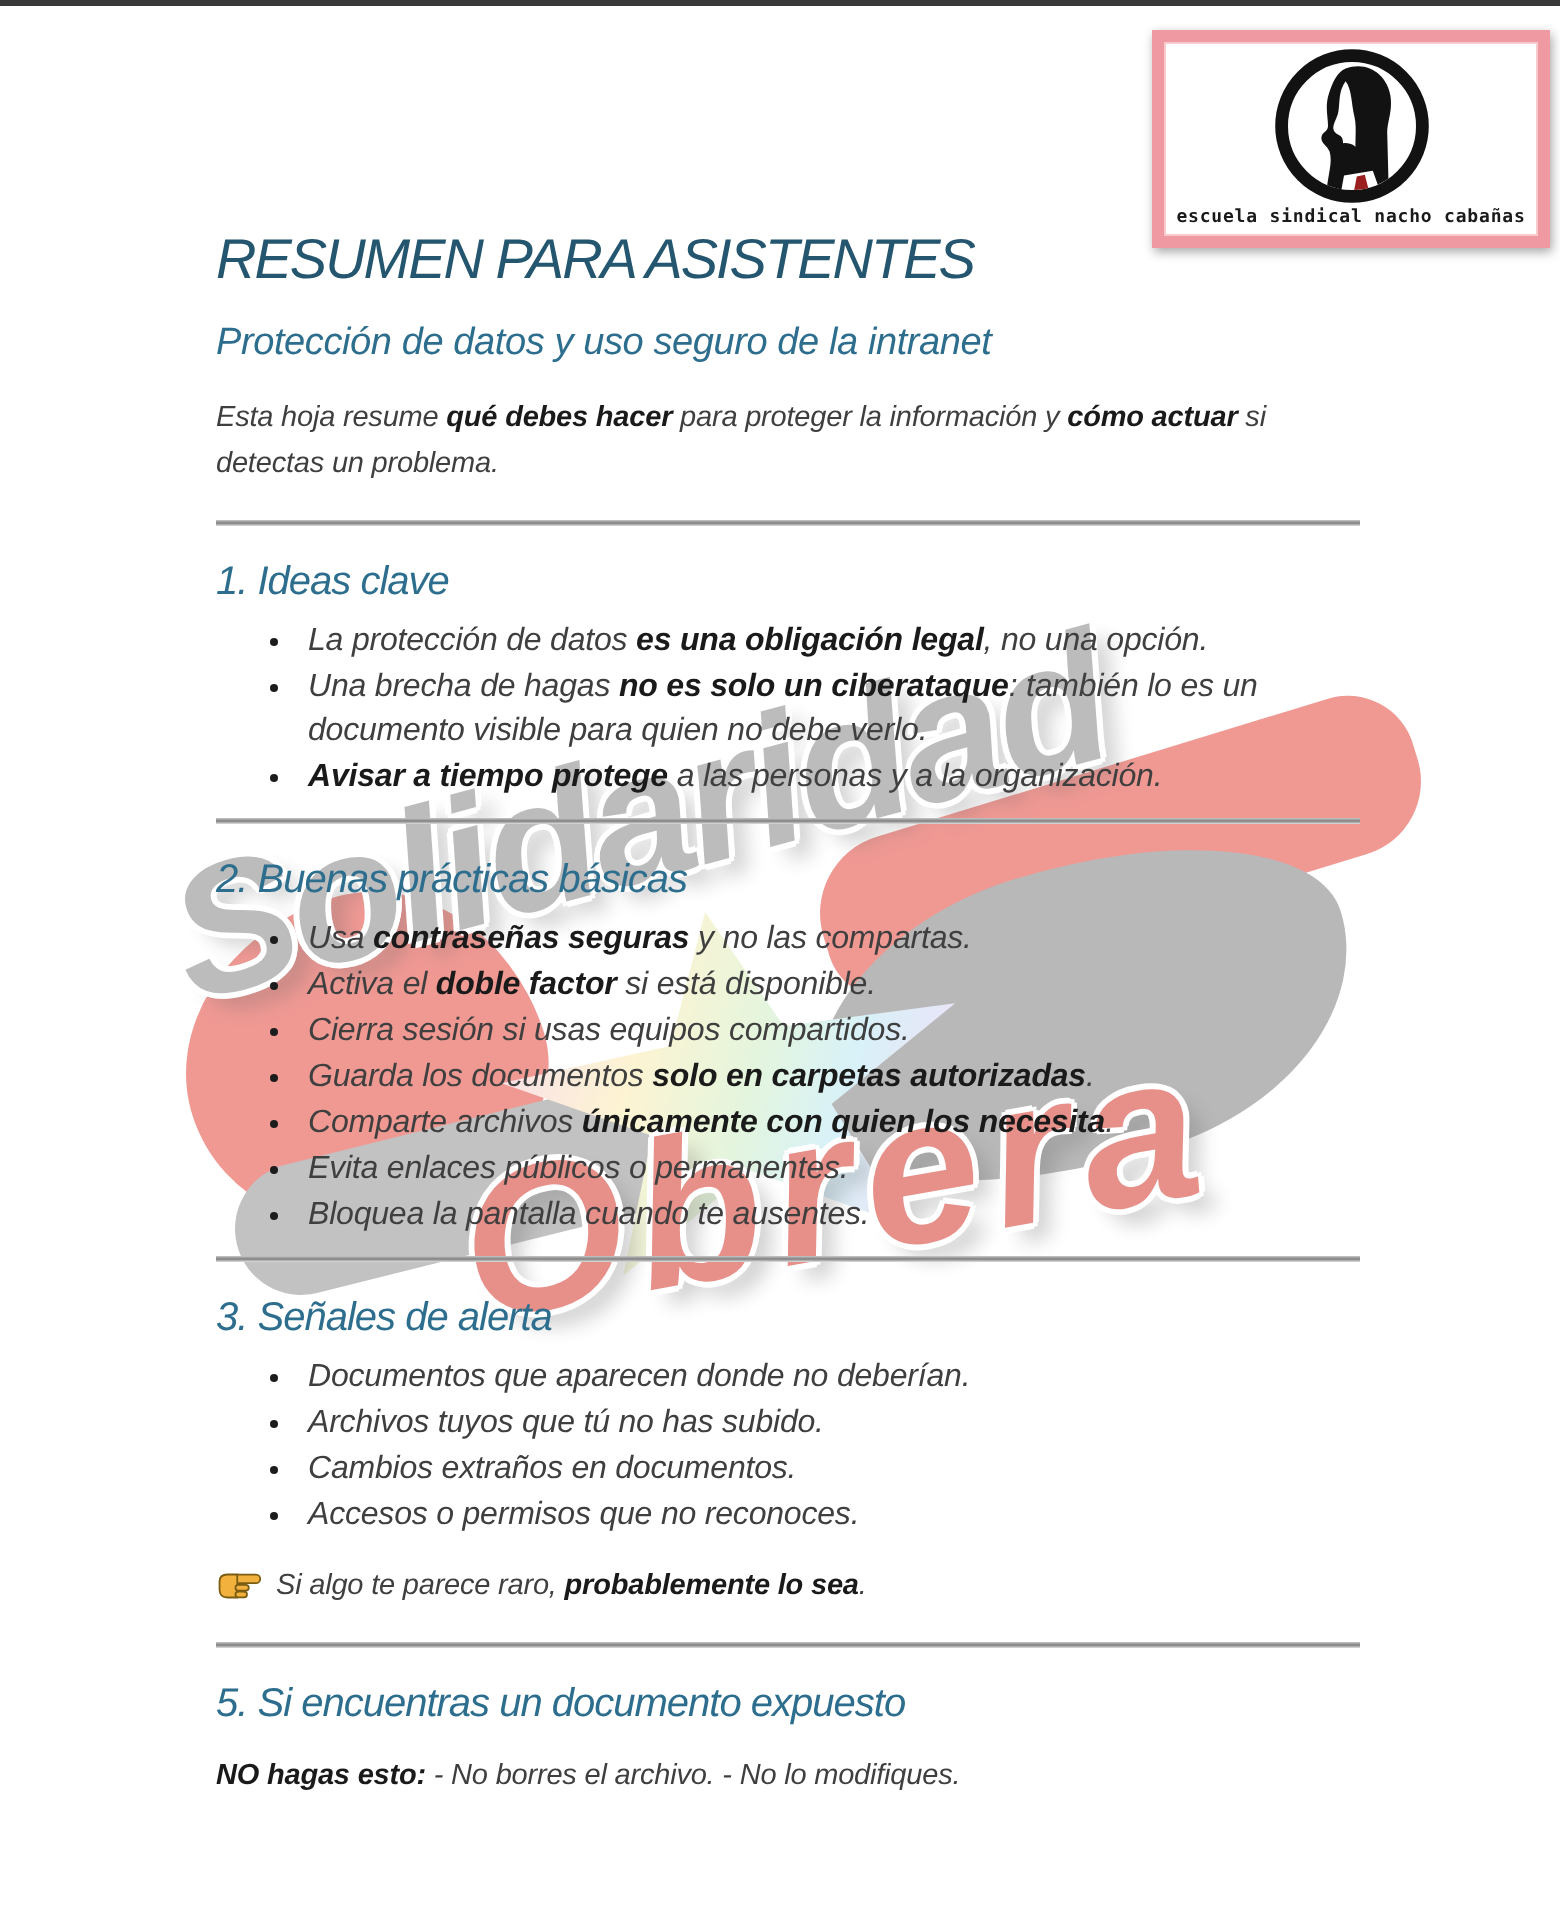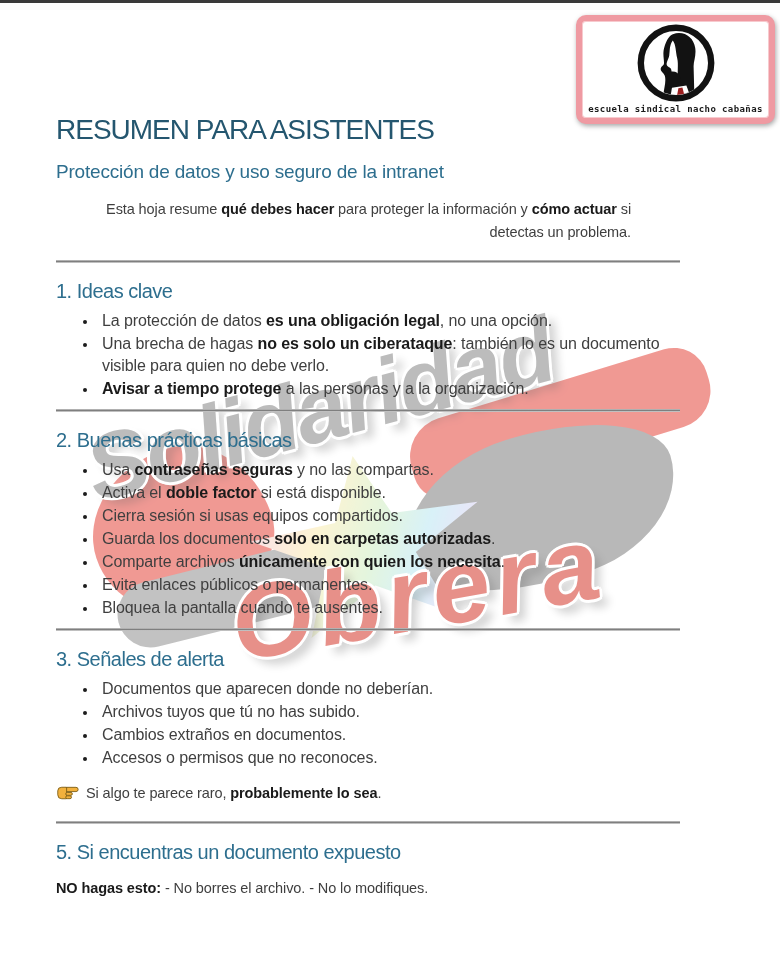--- a/index.html
+++ b/index.html
@@ -55,44 +55,44 @@
   }
   .wm-obrera{
     left:232px;top:566px;font-size:104px;color:#d8473c;letter-spacing:6px;
     transform:rotate(-10deg);transform-origin:0 50%;
   }
 
   
   .logo{
     position:absolute;top:12px;right:5px;width:199px;height:109px;z-index:2;
     box-sizing:border-box;border:6px solid var(--logo-border-pink,#ef9aa2);
-    border-radius:10px;background:#fff;
+    border-radius:0;background:#fff;
     box-shadow:1px 2px 5px rgba(0,0,0,.35), inset 0 0 0 1px #f7cace;
     display:flex;flex-direction:column;align-items:center;
   }
   .logo-emblem{margin-top:2px;}
   .logo-caption{
     font-family:"DejaVu Sans Mono",monospace;font-weight:bold;
     font-size:9px;letter-spacing:.4px;color:#1a1a1a;margin-top:1px;white-space:nowrap;
   }
 
   
-  .content{position:relative;z-index:1;padding:0 100px 0 56px;}
+  .content{position:relative;z-index:1;padding:0 100px 0 108px;font-style:italic;}
   .doc-title{
     margin:112px 0 0;font-size:28px;font-weight:normal;letter-spacing:-1px;
     color:var(--title-blue,#24566f);line-height:1.1;
   }
   .doc-subtitle{
     margin:14px 0 0;font-size:19px;font-weight:normal;letter-spacing:-.2px;
     color:var(--heading-blue,#2d6e8e);line-height:1.25;
   }
   .intro,.note,.s4-para{
     font-size:14.5px;letter-spacing:-.1px;color:var(--body-text,#3f3f3f);line-height:23px;
   }
-  .intro{margin:14px 0 0;max-width:575px;text-align:right;}
+  .intro{margin:14px 0 0;max-width:575px;}
   .bold,b{font-weight:bold;color:var(--bold-text,#1a1a1a);}
   .rule{
     height:3px;border:none;margin:16px 0 0;
     background:linear-gradient(to bottom,#c9c9c9,#7f7f7f 50%,#e0e0e0);
   }
   .rule.tight{margin-top:9px;}
   .sec-h{
     margin:16px 0 0;font-size:20px;font-weight:normal;letter-spacing:-.5px;
     color:var(--heading-blue,#2d6e8e);line-height:24px;
   }

